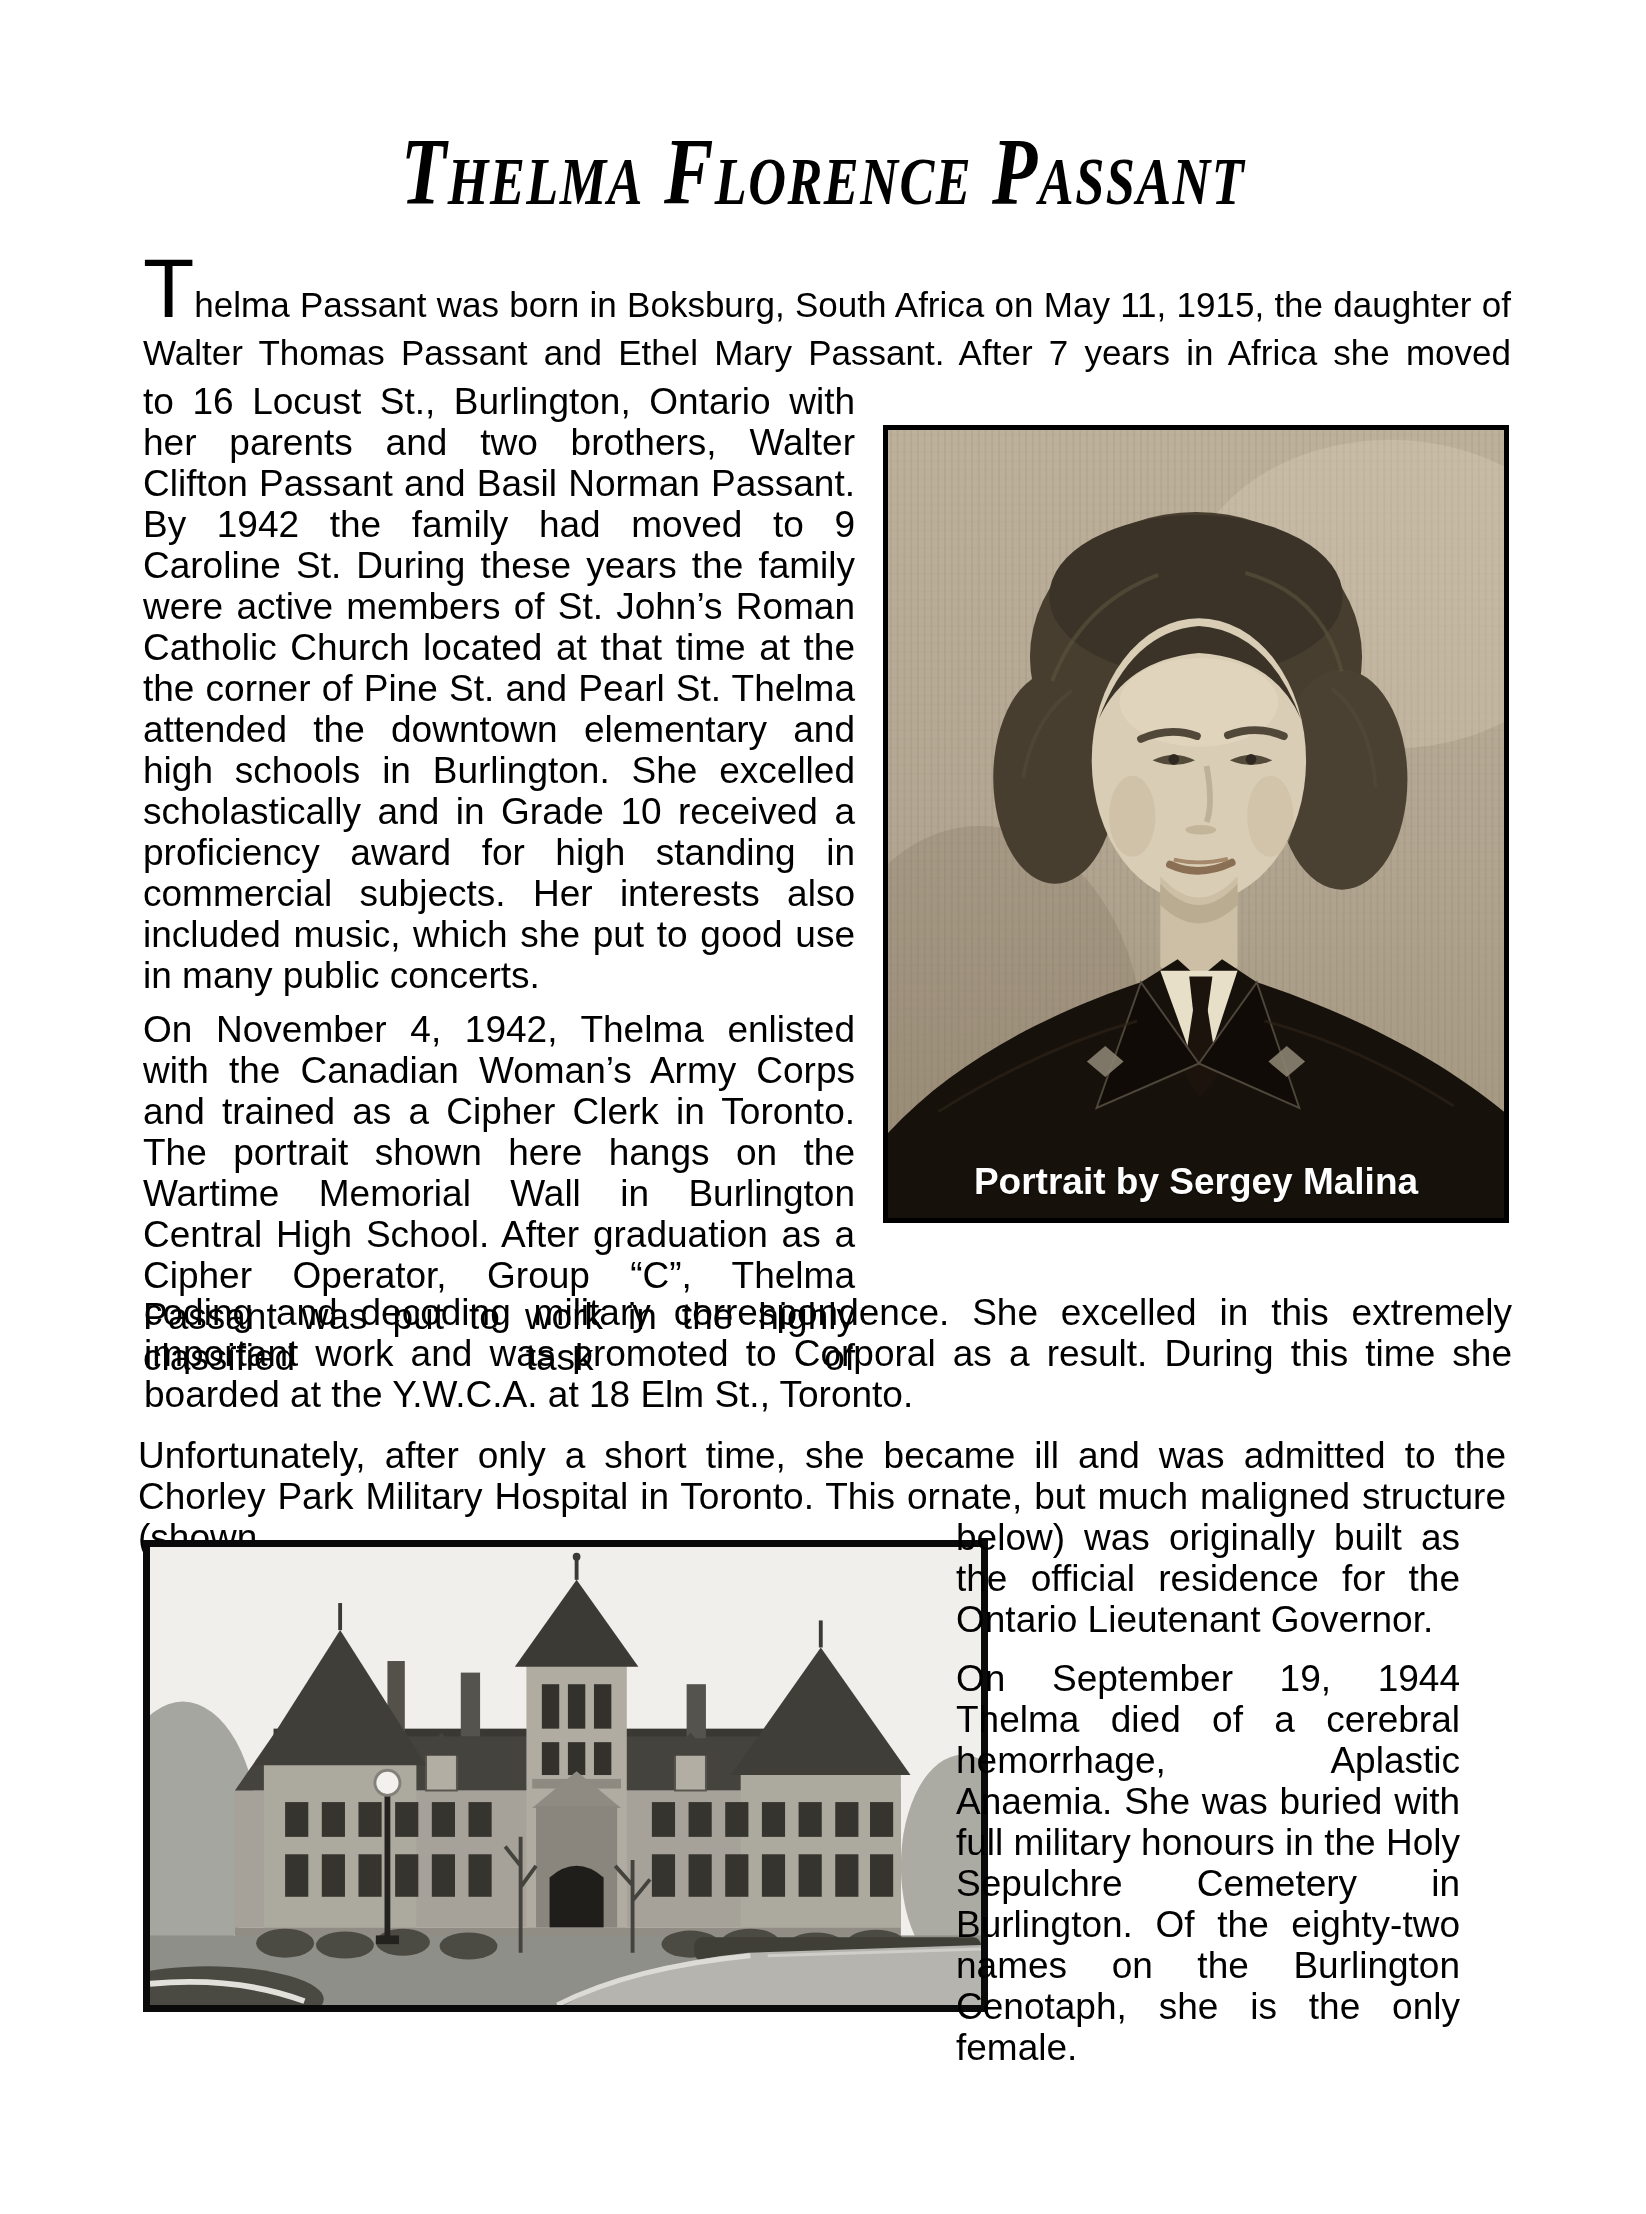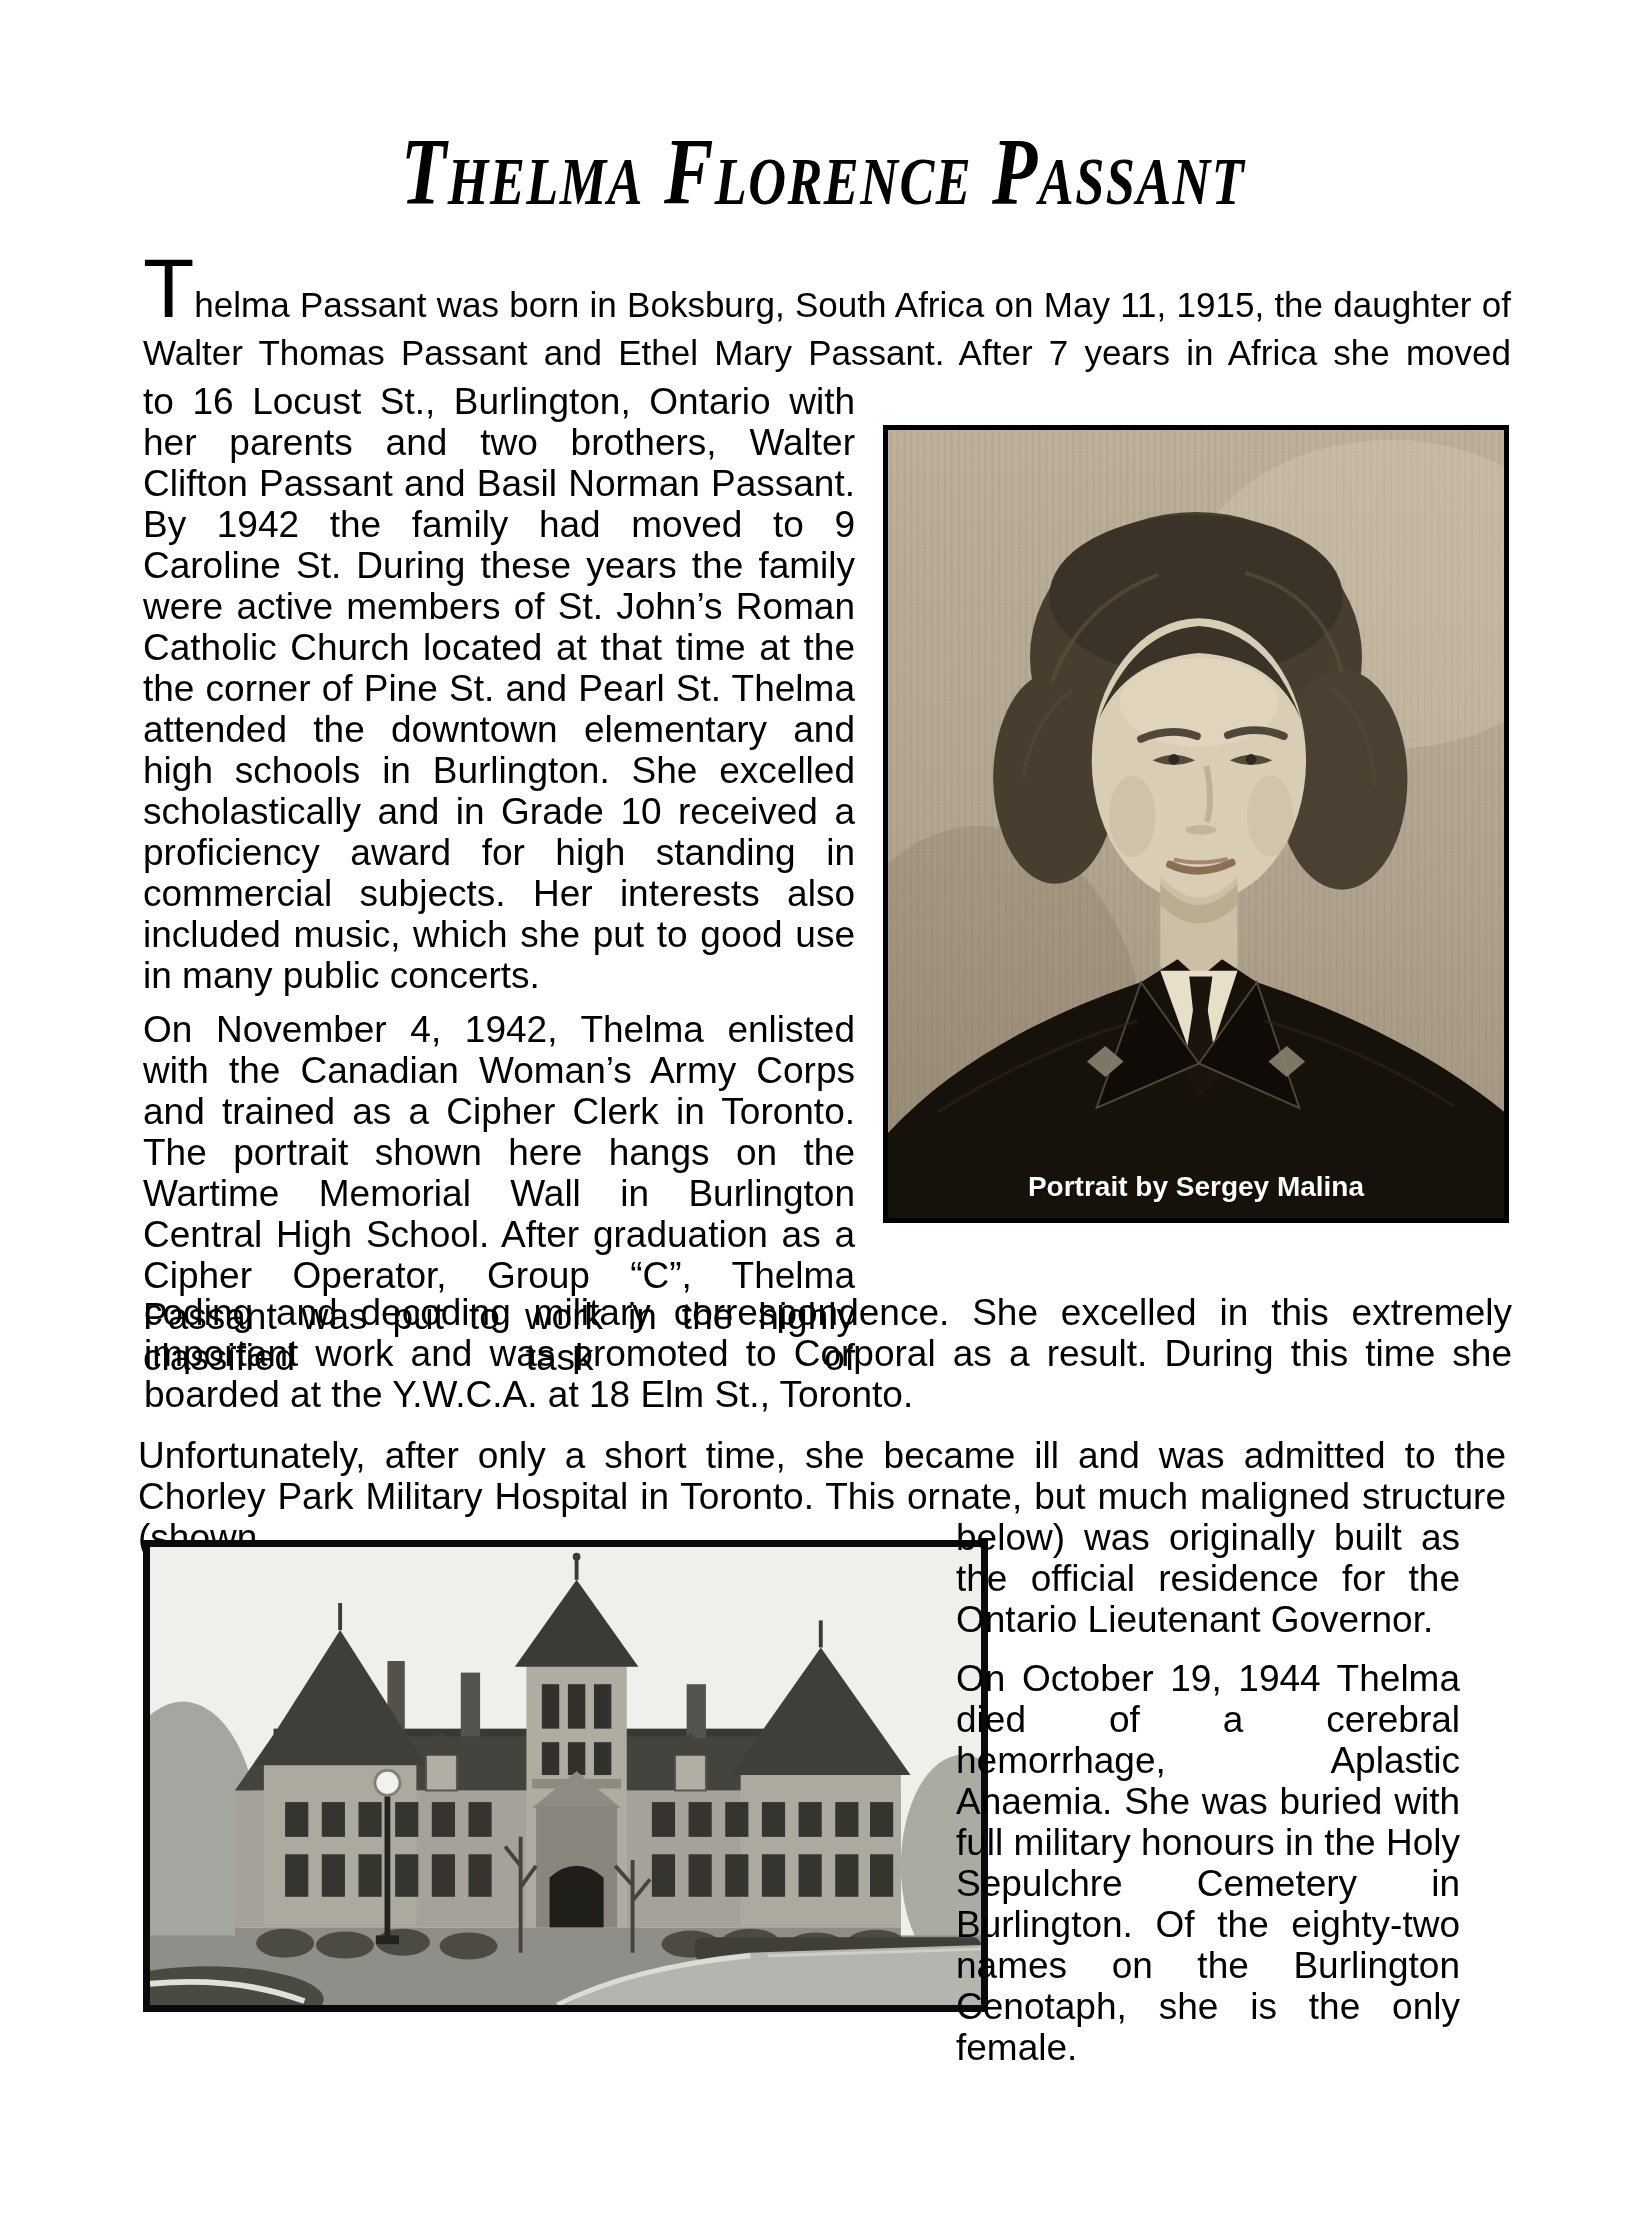--- a/index.html
+++ b/index.html
@@ -35,21 +35,21 @@
   .right-col { position:absolute; left:956px; top:1517px; width:504px; }
   .right-col p { margin:0 0 18.3px 0; }
   
   .portrait-fig {
     position:absolute; left:883px; top:425px;
     width:616px; height:788px; border:5.8px solid #000;
   }
   .portrait-fig svg { display:block; width:100%; height:100%; }
   .portrait-caption {
     position:absolute; left:0; right:0; bottom:15.4px;
-    text-align:center; color:#ffffff; font-weight:700; font-size:28px;
+    text-align:center; color:#ffffff; font-weight:700; font-size:37px;
     text-shadow:0 1px 1.9px rgba(0,0,0,.6);
   }
   .building-fig {
     position:absolute; left:143px; top:1540px;
     width:831px; height:458px; border:7.7px solid #0a0a0a; background:#efeeec;
   }
   .building-fig svg { display:block; width:100%; height:100%; }
 </style>
 </head>
 <body>
@@ -261,17 +261,17 @@
         <g stroke="#44433d" stroke-width="4" fill="none">
           <path d="M500,420 L500,324 M500,350 L482,330 M500,366 L518,344"></path>
           <path d="M384,420 L384,300 M384,330 L368,310 M384,352 L400,330"></path>
         </g>
       </g>
     </svg>
   </figure>
 
   <div class="right-col bodytext">
     <p>below) was originally built as the official residence for the Ontario Lieutenant Governor.</p>
-    <p>On October 19, 1944 Thelma died of a cerebral hemorrhage, Aplastic Anaemia. She was buried with full military honours in the Holy Sepulchre Cemetery in Burlington.  Of the eighty-two names on the Burlington Cenotaph, she is the only female.</p>
+    <p>On September 19, 1944 Thelma died of a cerebral hemorrhage, Aplastic Anaemia. She was buried with full military honours in the Holy Sepulchre Cemetery in Burlington.  Of the eighty-two names on the Burlington Cenotaph, she is the only female.</p>
   </div>
 
 </div>
 
 
 </body></html>

